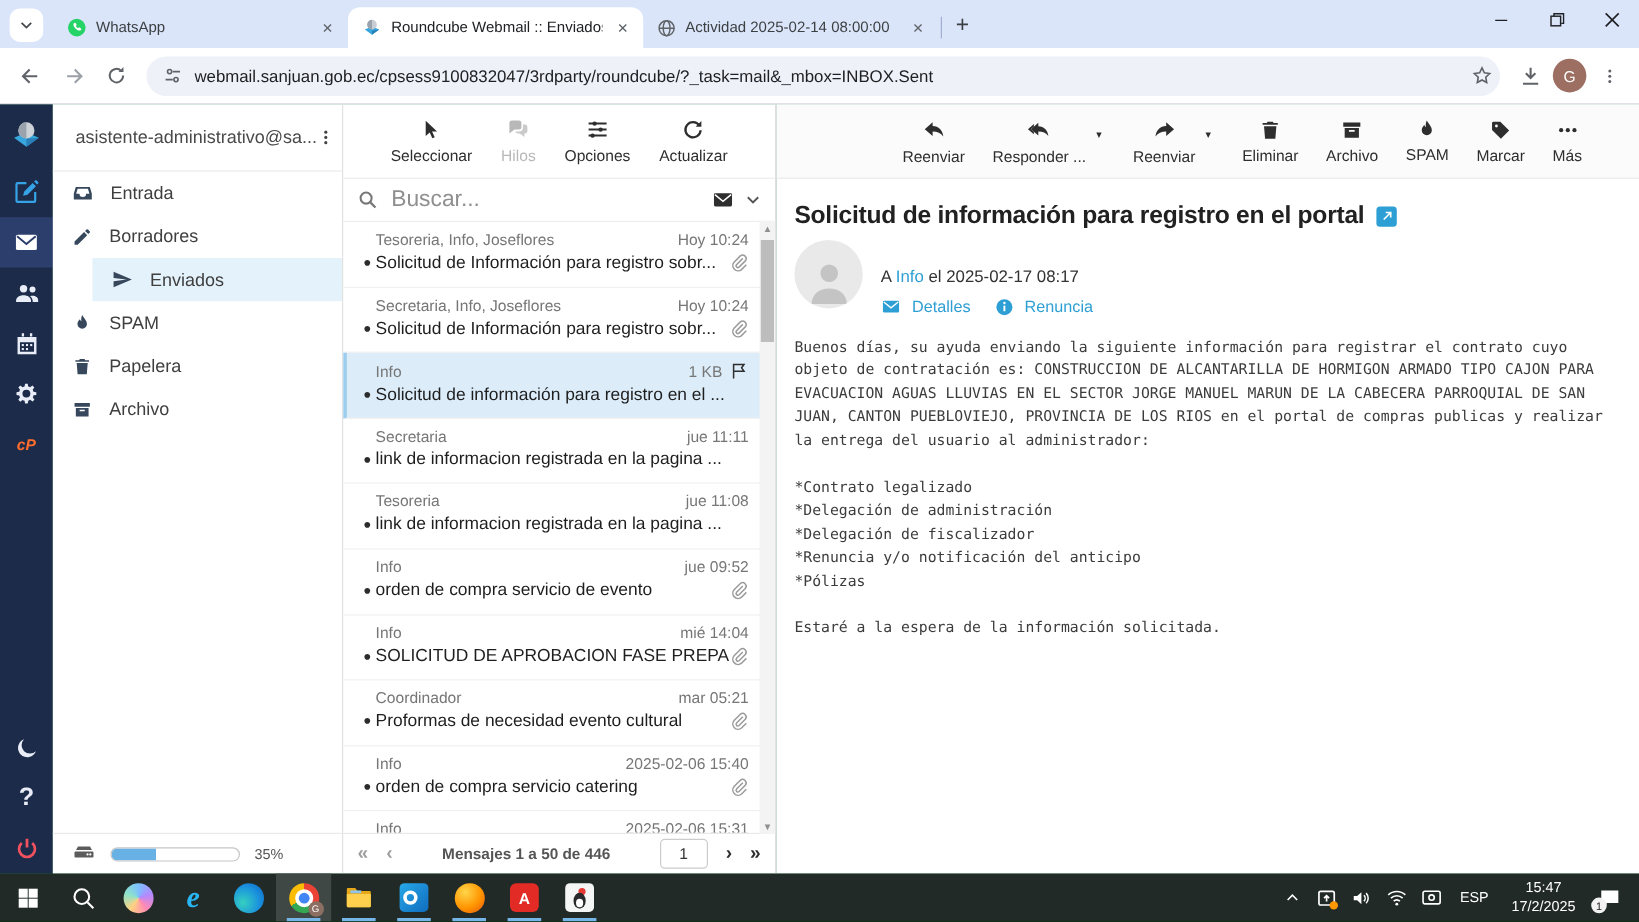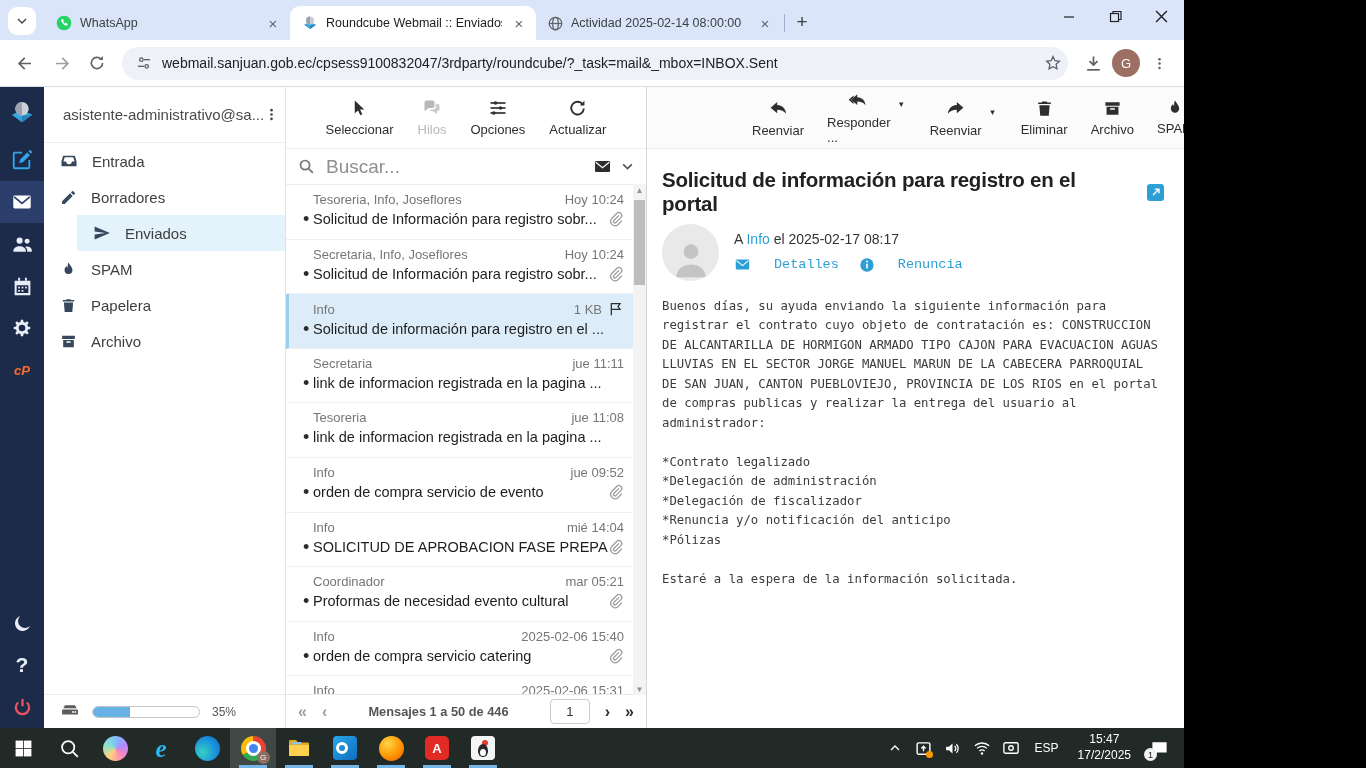--- a/index.html
+++ b/index.html
@@ -1,16 +1,16 @@
 <!DOCTYPE html>
 <html><head>
 <meta charset="utf-8">
 <style>
   html,body{margin:0;padding:0;background:#000;}
-  #screen{position:relative;width:1184px;height:768px;background:#15803d;overflow:hidden;
+  #screen{position:relative;width:1366px;height:768px;background:#15803d;overflow:hidden;
           font-family:"Liberation Sans",sans-serif;-webkit-font-smoothing:antialiased;}
   svg{display:block;}
 
   
   .tabstrip{position:absolute;top:0;left:0;right:0;height:40px;background:#dbe5fa;display:flex;align-items:flex-end;padding-left:8px;}
   .tab-search{width:28px;height:28px;margin:0 8px 5px 0;border-radius:9px;background:#fff;display:flex;align-items:center;justify-content:center;color:#45494f;flex:none;}
   .tab{width:226px;height:34px;border-radius:10px 10px 0 0;display:flex;align-items:center;gap:8px;padding:0 8px 0 12px;font-size:12.5px;color:#3c4043;flex:none;}
   .tab.active{background:#fff;color:#202124;}
   .tab .title{flex:1;white-space:nowrap;overflow:hidden;}
   .tab .close{color:#5f6368;font-size:15px;width:18px;height:18px;display:flex;align-items:center;justify-content:center;border-radius:50%;flex:none;}
@@ -83,24 +83,24 @@
 
   
   .reader{flex:1;background:#fff;display:flex;flex-direction:column;overflow:hidden;}
   .reader-toolbar{height:61px;background:#fbfbfb;border-bottom:1px solid #eaeaea;display:flex;align-items:center;gap:23px;padding-left:105px;flex:none;}
   .gap-lg{margin-left:16px;}
   .subject-row{display:flex;align-items:center;gap:10px;padding:19px 20px 2px 15px;}
   .subject{font-size:20.5px;font-weight:bold;color:#212121;letter-spacing:-.2px;}
   .extlink{width:17px;height:17px;border-radius:3px;background:#2e9fd4;display:flex;align-items:center;justify-content:center;color:#fff;flex:none;}
   .meta{display:flex;gap:15px;padding:6px 15px 0 15px;}
   .avatar-big{width:57px;height:57px;border-radius:50%;background:#e9e9e9;overflow:hidden;display:flex;align-items:flex-end;justify-content:center;flex:none;}
-  .meta-line1{font-size:14px;color:#333;margin-top:7px;}
+  .meta-line1{font-size:14px;color:#333;margin-top:22px;}
   .link{color:#2e9fd4;}
   .meta-line2{display:flex;gap:20px;margin-top:9px;}
-  .meta-link{display:flex;align-items:center;gap:23px;color:#2e9fd4;font-size:13.5px;font-family:Liberation Mono, monospace;}
+  .meta-link{display:flex;align-items:center;gap:9px;color:#2e9fd4;font-size:13.5px;}
   .mailbody{font-family:"DejaVu Sans Mono",monospace;font-size:12.3px;line-height:1.585;color:#3c3c3c;
             white-space:pre-wrap;padding:16px 20px 0 15px;max-width:694px;}
 
   
   .taskbar{position:absolute;left:0;right:0;bottom:0;height:40px;background:#212a26;display:flex;align-items:stretch;}
   .tb-btn{width:46px;display:flex;align-items:center;justify-content:center;position:relative;flex:none;}
   .tb-btn.running::after{content:"";position:absolute;left:9px;right:9px;bottom:0;height:3px;background:#76b5e7;}
   .tb-btn.activeapp{background:#3f4844;}
   .circle-ic{width:25px;height:25px;border-radius:50%;}
   .copilot{background:conic-gradient(#7cc0ff,#b388ff,#ff8ab3,#ffd180,#8ee3c8,#7cc0ff);}

